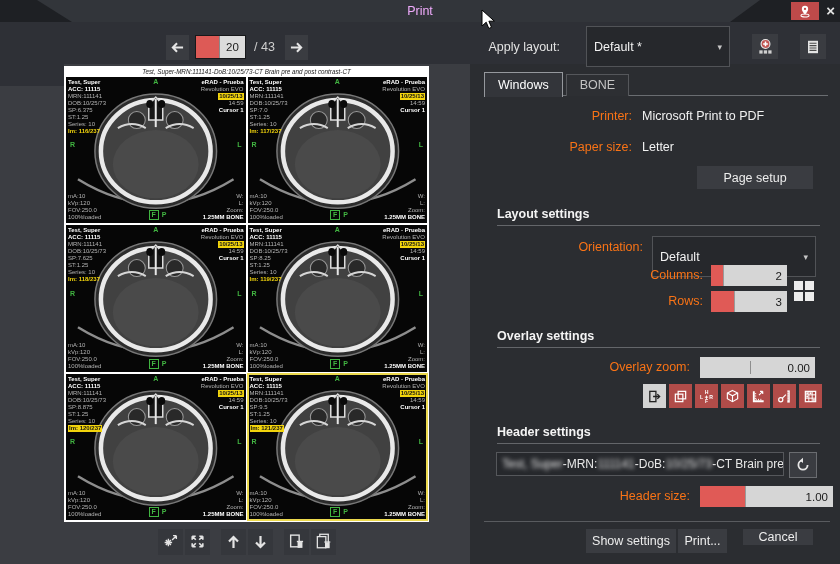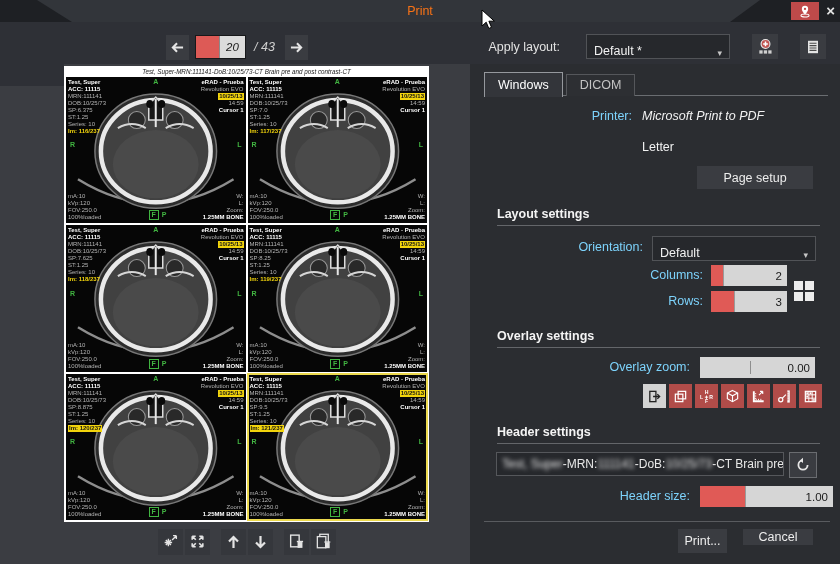--- a/index.html
+++ b/index.html
@@ -3,40 +3,40 @@
 <meta charset="utf-8">
 <style>
   html,body{margin:0;padding:0;background:#0d0e10;}
   .window{position:relative;width:840px;height:564px;background:#3b3d42;overflow:hidden;
           font-family:"Liberation Sans",sans-serif;-webkit-font-smoothing:antialiased;}
   
   .titlebar{position:absolute;top:0;left:0;right:0;height:22px;background:#1e2024;}
   .tb-tab{position:absolute;top:0;left:37px;right:80px;height:22px;background:#32353a;
           clip-path:polygon(0 0,100% 0,calc(100% - 30px) 100%,35px 100%);}
   .tb-title{position:absolute;top:0;left:0;right:0;height:22px;line-height:22px;text-align:center;
-            color:#f97316;font-size:12.5px;}
+            color:#f0abfc;font-size:12.5px;}
   .tb-buttons{position:absolute;right:5px;top:2px;height:18px;display:flex;gap:7px;align-items:center;}
   .tb-pin{width:28px;height:18px;background:#bf4a4a;display:flex;align-items:center;justify-content:center;cursor:default;}
   .tb-close{color:#e3e3e3;font-size:15px;font-weight:bold;line-height:18px;cursor:default;}
   
   .zone-top{position:absolute;top:22px;left:0;right:0;height:42px;background:#2e3036;}
   .zone-left{position:absolute;top:64px;left:0;width:470px;bottom:0;background:#3b3d42;}
   .zone-right{position:absolute;top:64px;left:470px;right:0;bottom:0;background:#2b2d31;}
   .notch{position:absolute;top:64px;left:0;width:64px;height:22px;background:#2e3036;}
   
-  .page-nav{position:absolute;top:34px;left:166px;height:26px;display:flex;align-items:center;gap:6px;z-index:5;font-style:italic;}
+  .page-nav{position:absolute;top:34px;left:166px;height:26px;display:flex;align-items:center;gap:6px;z-index:5;}
   .nav-btn{width:23px;height:25px;background:#3a3c41;display:flex;align-items:center;justify-content:center;}
   .page-spinner{width:49px;height:22px;display:flex;background:#dcdcdc;border:1px solid #17181a;}
   .page-spinner .red{width:23px;background:#dd5a56;border-right:1px solid #8a8a8a;}
   .page-spinner .pval{flex:1;color:#1c1c1c;font-size:11.5px;display:flex;align-items:center;justify-content:center;}
   .page-total{color:#cfcfcf;font-size:12.5px;margin-left:2px;margin-right:4px;}
   .apply-row{position:absolute;top:34px;right:14px;height:25px;display:flex;align-items:center;gap:22px;z-index:5;}
   .apply-label{color:#e2e2e2;font-size:12.5px;margin-right:4px;}
   .dropdown{height:23px;background:#26282c;border:1px solid #515357;color:#f2f2f2;font-size:12.5px;
-            display:flex;align-items:flex-end;padding:0 7px;}
+            display:flex;align-items:center;padding:8px 7px;}
   .dropdown .chev{margin-left:auto;color:#c6c6c6;font-size:9px;padding-left:6px;}
   .dd-apply{width:128px;}
   .icon-btn{width:26px;height:25px;background:#3a3c41;display:flex;align-items:center;justify-content:center;}
   
   .page{position:absolute;left:64px;top:66px;width:365px;height:456px;background:#ffffff;z-index:2;}
   .page-header{height:11px;line-height:11px;font-size:6.3px;font-style:italic;color:#222;text-align:center;
                white-space:nowrap;overflow:hidden;}
   .grid{position:absolute;top:11px;left:2px;right:2px;bottom:2px;display:grid;
         grid-template-columns:1fr 1fr;grid-auto-rows:1fr;gap:2px;}
   .cell{position:relative;background:#060606;overflow:hidden;}
@@ -60,21 +60,21 @@
   
   .preview-toolbar{position:absolute;top:528px;left:158px;height:27px;display:flex;gap:2px;align-items:center;z-index:3;}
   .tool-btn{width:25px;height:26px;background:#35373c;display:flex;align-items:center;justify-content:center;}
   .tgap{margin-left:9px;}
   
   .tabs{position:absolute;left:484px;top:72px;display:flex;align-items:center;z-index:4;}
   .tab{font-size:12.5px;display:flex;align-items:center;padding:0 13px;}
   .tab.active{height:24px;background:#33353a;border:1px solid #95989d;border-bottom:none;color:#fff;}
   .tab.inactive{height:21px;background:#2d2f33;border:1px solid #55575b;border-bottom:none;color:#c4c4c4;margin-left:3px;}
   .tab-line{position:absolute;left:484px;right:12px;top:95px;border-top:1px solid #6a6d71;z-index:3;}
-  .flabel{position:absolute;color:#7dd3fc;font-size:12.5px;text-align:right;}
+  .flabel{position:absolute;color:#f97316;font-size:12.5px;text-align:right;}
   .fvalue{position:absolute;color:#f2f2f2;font-size:12.5px;}
   .btn{background:#3a3c41;color:#ededed;font-size:12.5px;display:flex;align-items:center;justify-content:center;position:absolute;}
   .section-h{position:absolute;color:#f4f4f4;font-size:12.5px;font-weight:bold;}
   .section-hr{position:absolute;left:497px;right:20px;border-top:1px solid #64666a;}
   .spin{position:absolute;display:flex;background:#d6d6d6;height:21px;}
   .spin .fill{background:#e05a56;border-right:1px solid #9a9a9a;}
   .spin .sval{flex:1;color:#1a1a1a;font-size:11.5px;display:flex;align-items:center;justify-content:flex-end;padding-right:5px;position:relative;}
   .spin .tick{position:absolute;left:50px;top:4px;bottom:4px;width:1px;background:#8e8e8e;}
   .grid-icon{position:absolute;left:793px;top:280px;width:22px;height:22px;}
   .ovl-btn{width:23px;height:24px;display:flex;align-items:center;justify-content:center;}
@@ -516,27 +516,28 @@
       </svg>
     </div>
   </div>
 
   <div class="tab-line"></div>
   <div class="tabs">
     <div class="tab active">
       <span>Windows</span>
     </div>
     <div class="tab inactive">
-      <span>DICOM</span>
+      <span>BONE</span>
     </div>
   </div>
 
   <div class="flabel" style="left:484px;top:109px;width:148px;">Printer:</div>
-  <div class="fvalue" style="left:642px;top:109px;font-style:italic;">Microsoft Print to PDF</div>
-
+  <div class="fvalue" style="left:642px;top:109px;">Microsoft Print to PDF</div>
+
+  <div class="flabel" style="left:484px;top:140px;width:148px;">Paper size:</div>
   <div class="fvalue" style="left:642px;top:140px;">Letter</div>
 
   <div class="btn" style="left:697px;top:166px;width:116px;height:23px;">
     <span>Page setup</span>
   </div>
 
   <div class="section-h" style="left:497px;top:207px;">Layout settings</div>
   <div class="section-hr" style="top:225px;"></div>
 
   <div class="flabel" style="left:497px;top:240px;width:146px;">Orientation:</div>
@@ -648,20 +649,23 @@
     </svg>
   </div>
 
   <div class="flabel" style="left:545px;top:489px;width:145px;">Header size:</div>
   <div class="spin" style="left:700px;top:486px;width:133px;">
     <div class="fill" style="width:45px;"></div>
     <div class="sval">1.00</div>
   </div>
 
   <div class="footer-hr"></div>
+  <div class="btn" style="left:586px;top:529px;width:90px;height:24px;">
+    <span>Show settings</span>
+  </div>
   <div class="btn" style="left:678px;top:529px;width:49px;height:24px;">
     <span>Print...</span>
   </div>
   <div class="btn" style="left:743px;top:529px;width:70px;height:16px;">
     <span>Cancel</span>
   </div>
 
   <svg class="cursor" width="16" height="22" viewBox="0 0 16 22">
     <polygon points="1,1 1,17 5.2,13.2 7.8,19.5 10.5,18.3 7.9,12.2 13.4,12.2" fill="#ffffff" stroke="#000000" stroke-width="1"></polygon>
   </svg>

